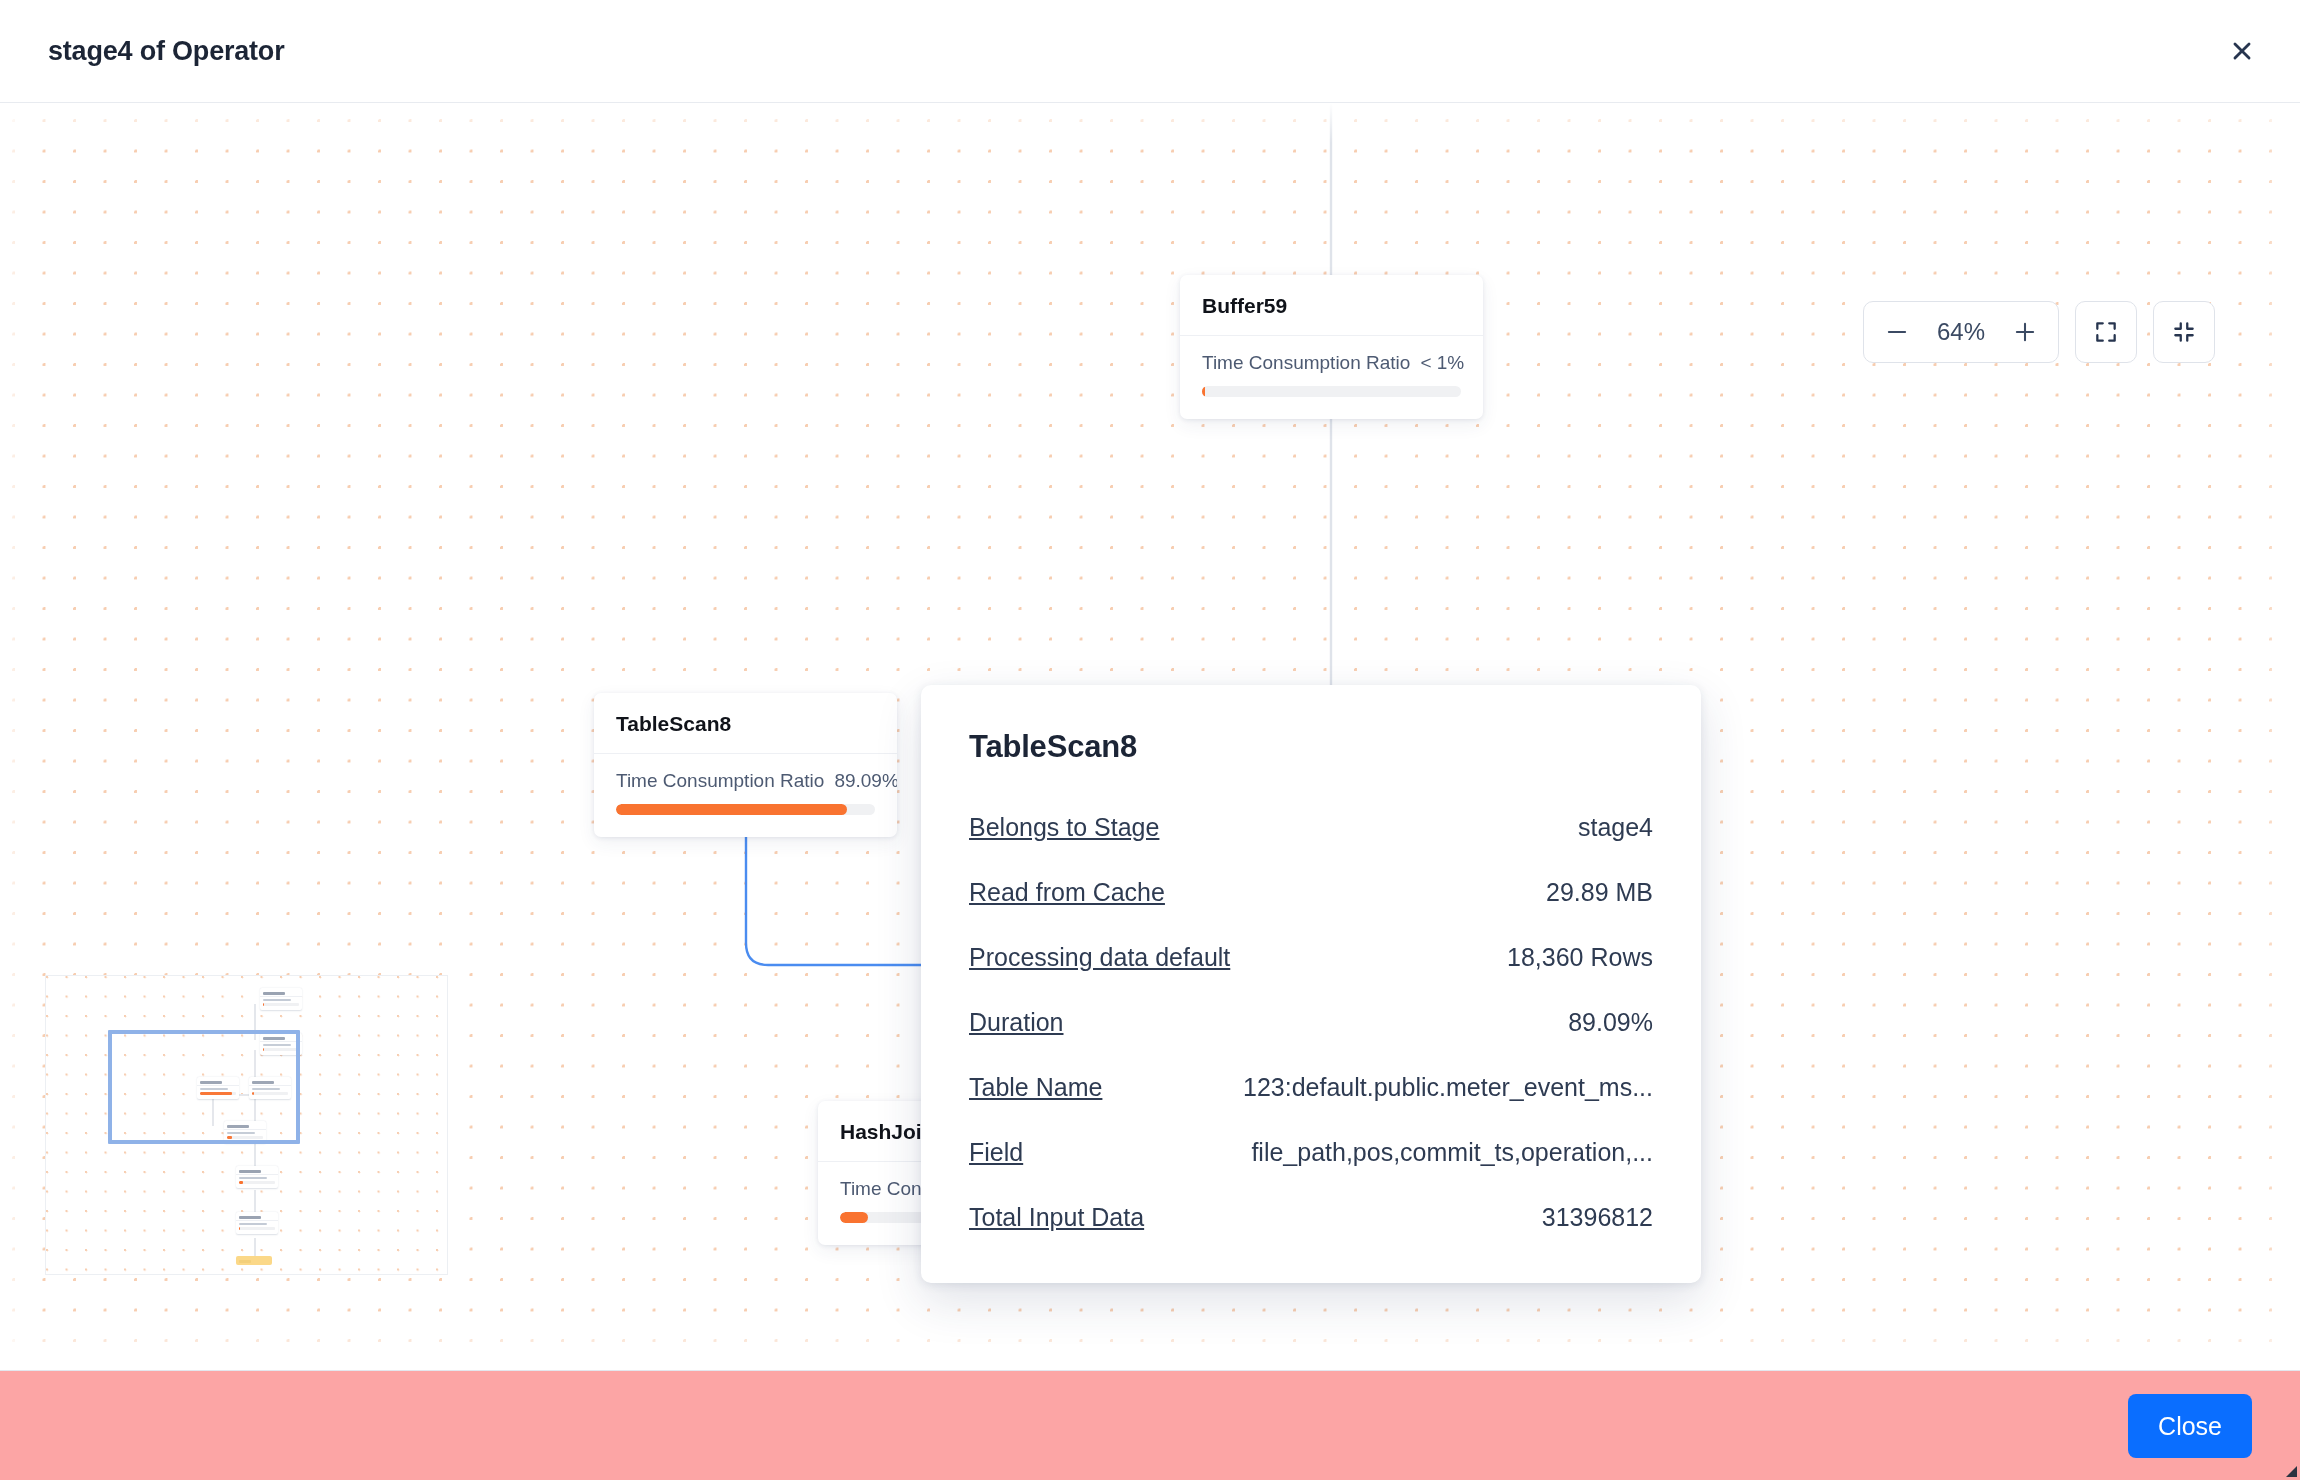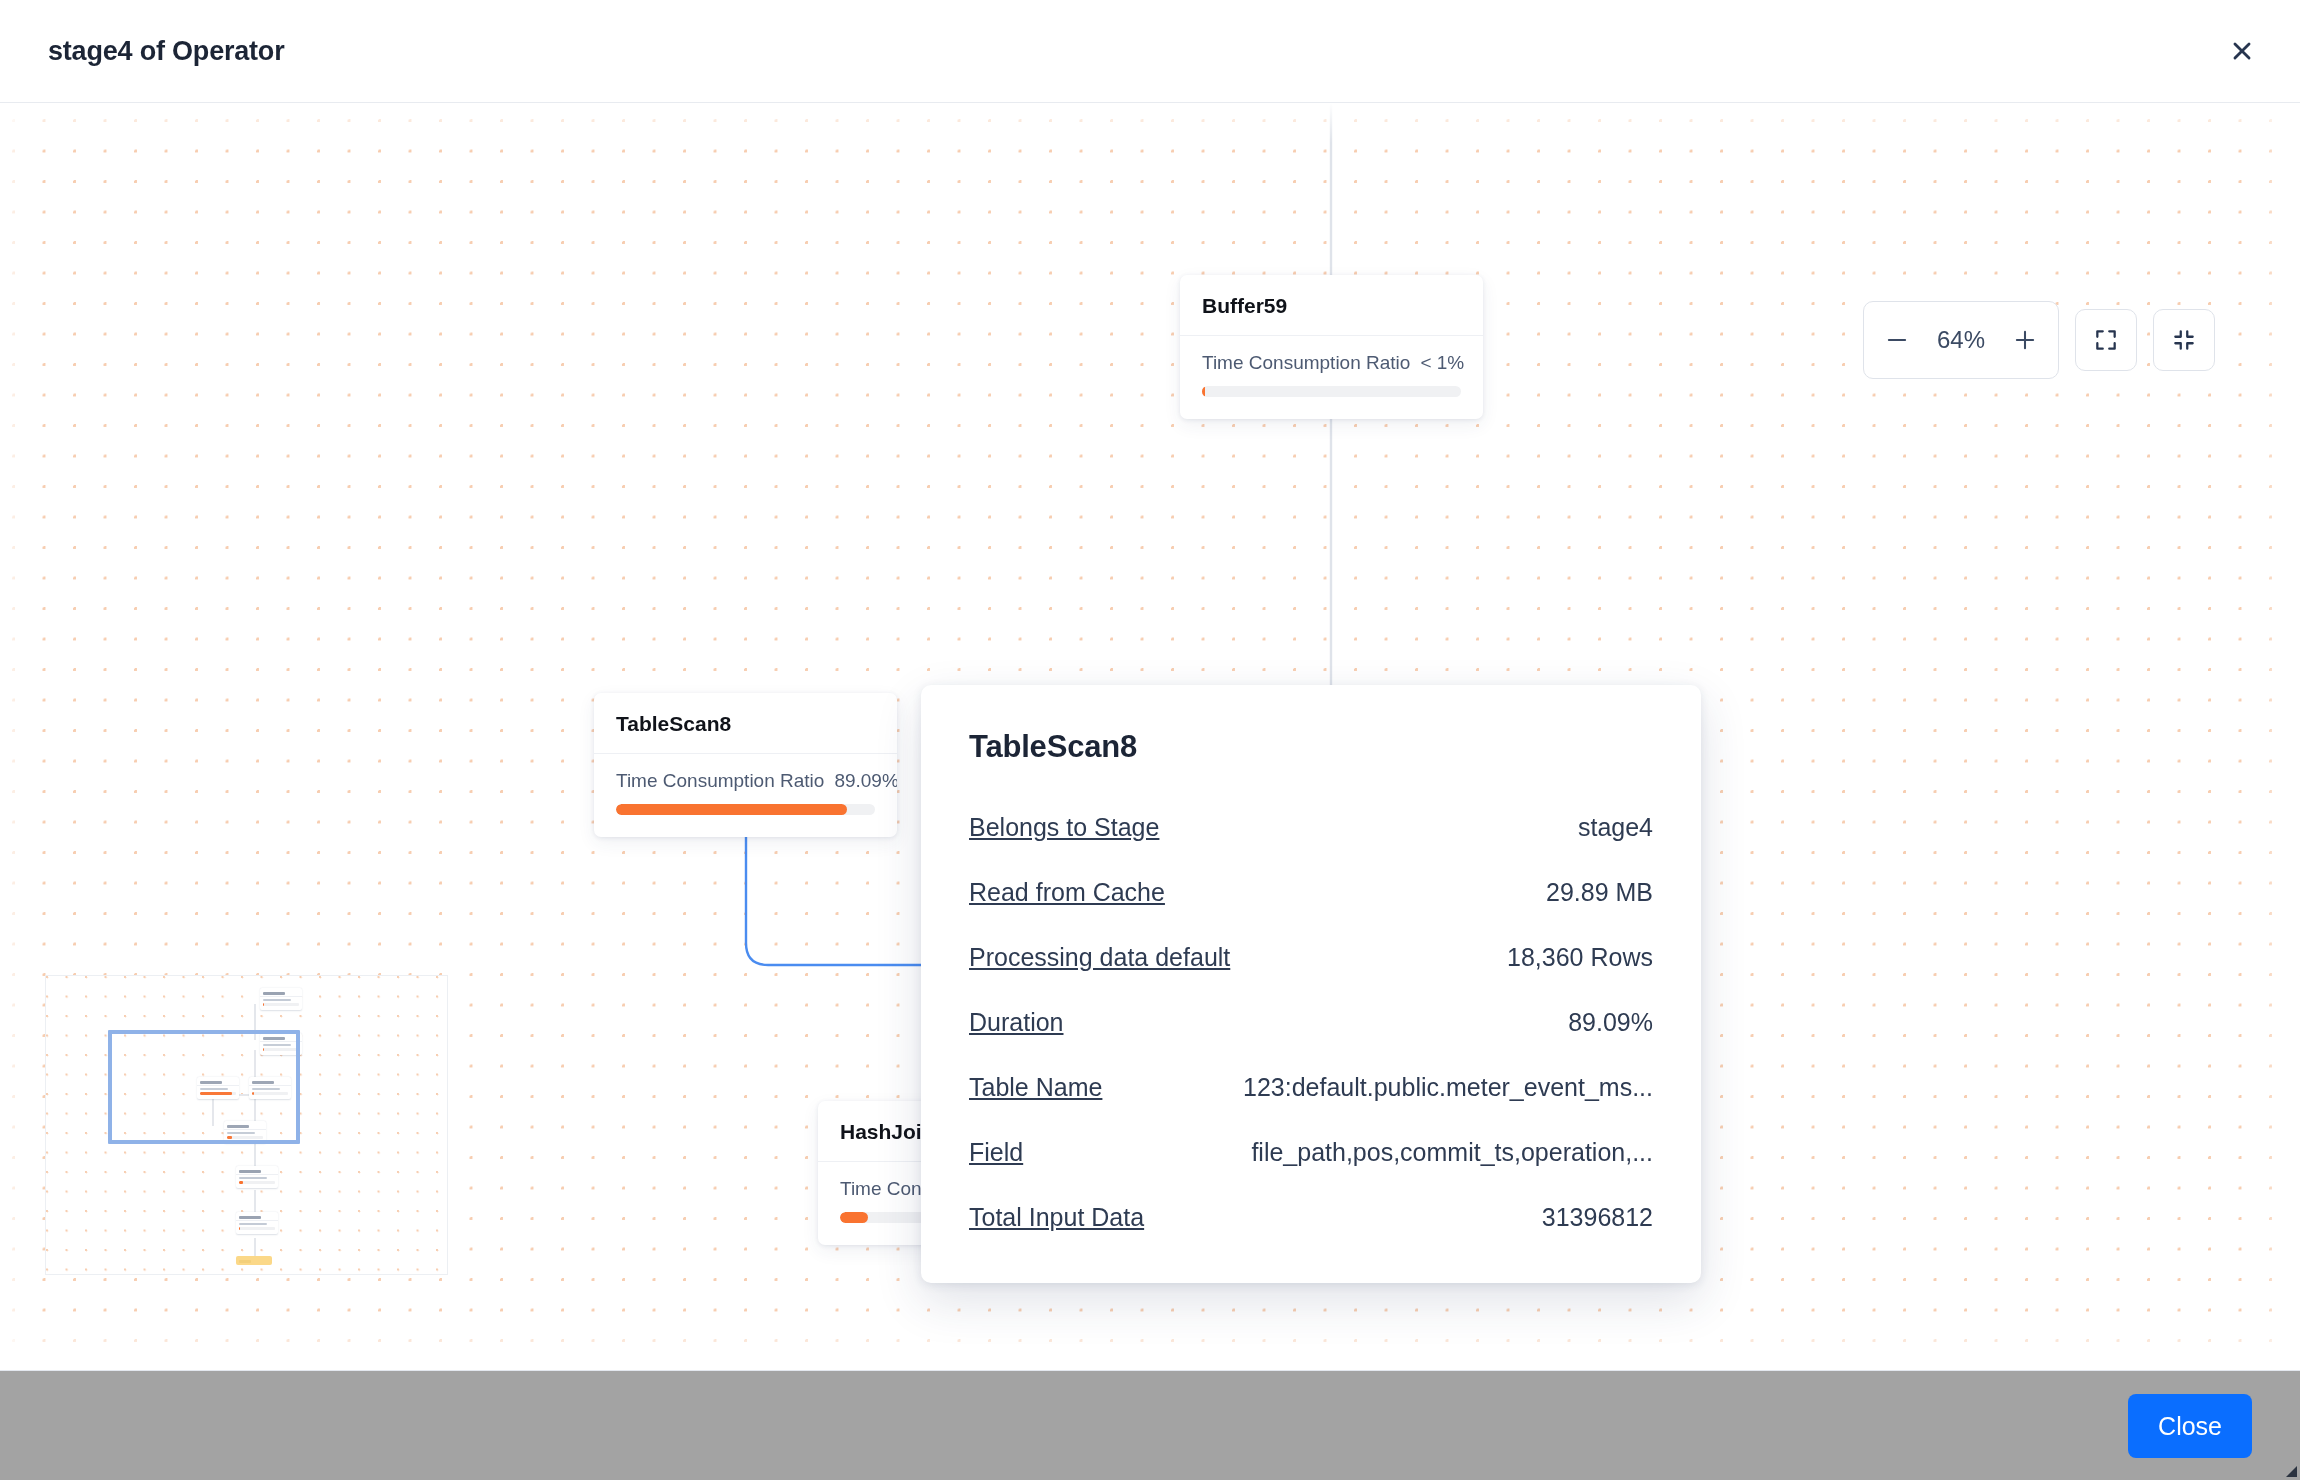--- a/index.html
+++ b/index.html
@@ -154,21 +154,21 @@
     display: flex;
     align-items: center;
     gap: 16px;
   }
   .zoom-group {
     display: flex;
     align-items: center;
     background: #ffffff;
     border: 1px solid #dfe3ea;
     border-radius: 10px;
-    height: 78px;
+    height: 62px;
     padding: 0 6px;
   }
   .zoom-btn {
     width: 54px;
     height: 54px;
     display: flex;
     align-items: center;
     justify-content: center;
     cursor: pointer;
     border-radius: 8px;
@@ -308,21 +308,21 @@
     overflow: hidden;
     text-overflow: ellipsis;
   }
 
   
   .modal-footer {
     position: relative;
     flex: 0 0 110px;
     height: 110px;
     border-top: 1px solid #e3e7ee;
-    background: #a3a3a3;
+    background: #fca5a5;
     display: flex;
     align-items: center;
     justify-content: flex-end;
     padding-right: 48px;
   }
   .btn-primary {
     background: #0a6eff;
     color: #ffffff;
     font-size: 25px;
     font-family: "Liberation Sans", sans-serif;

